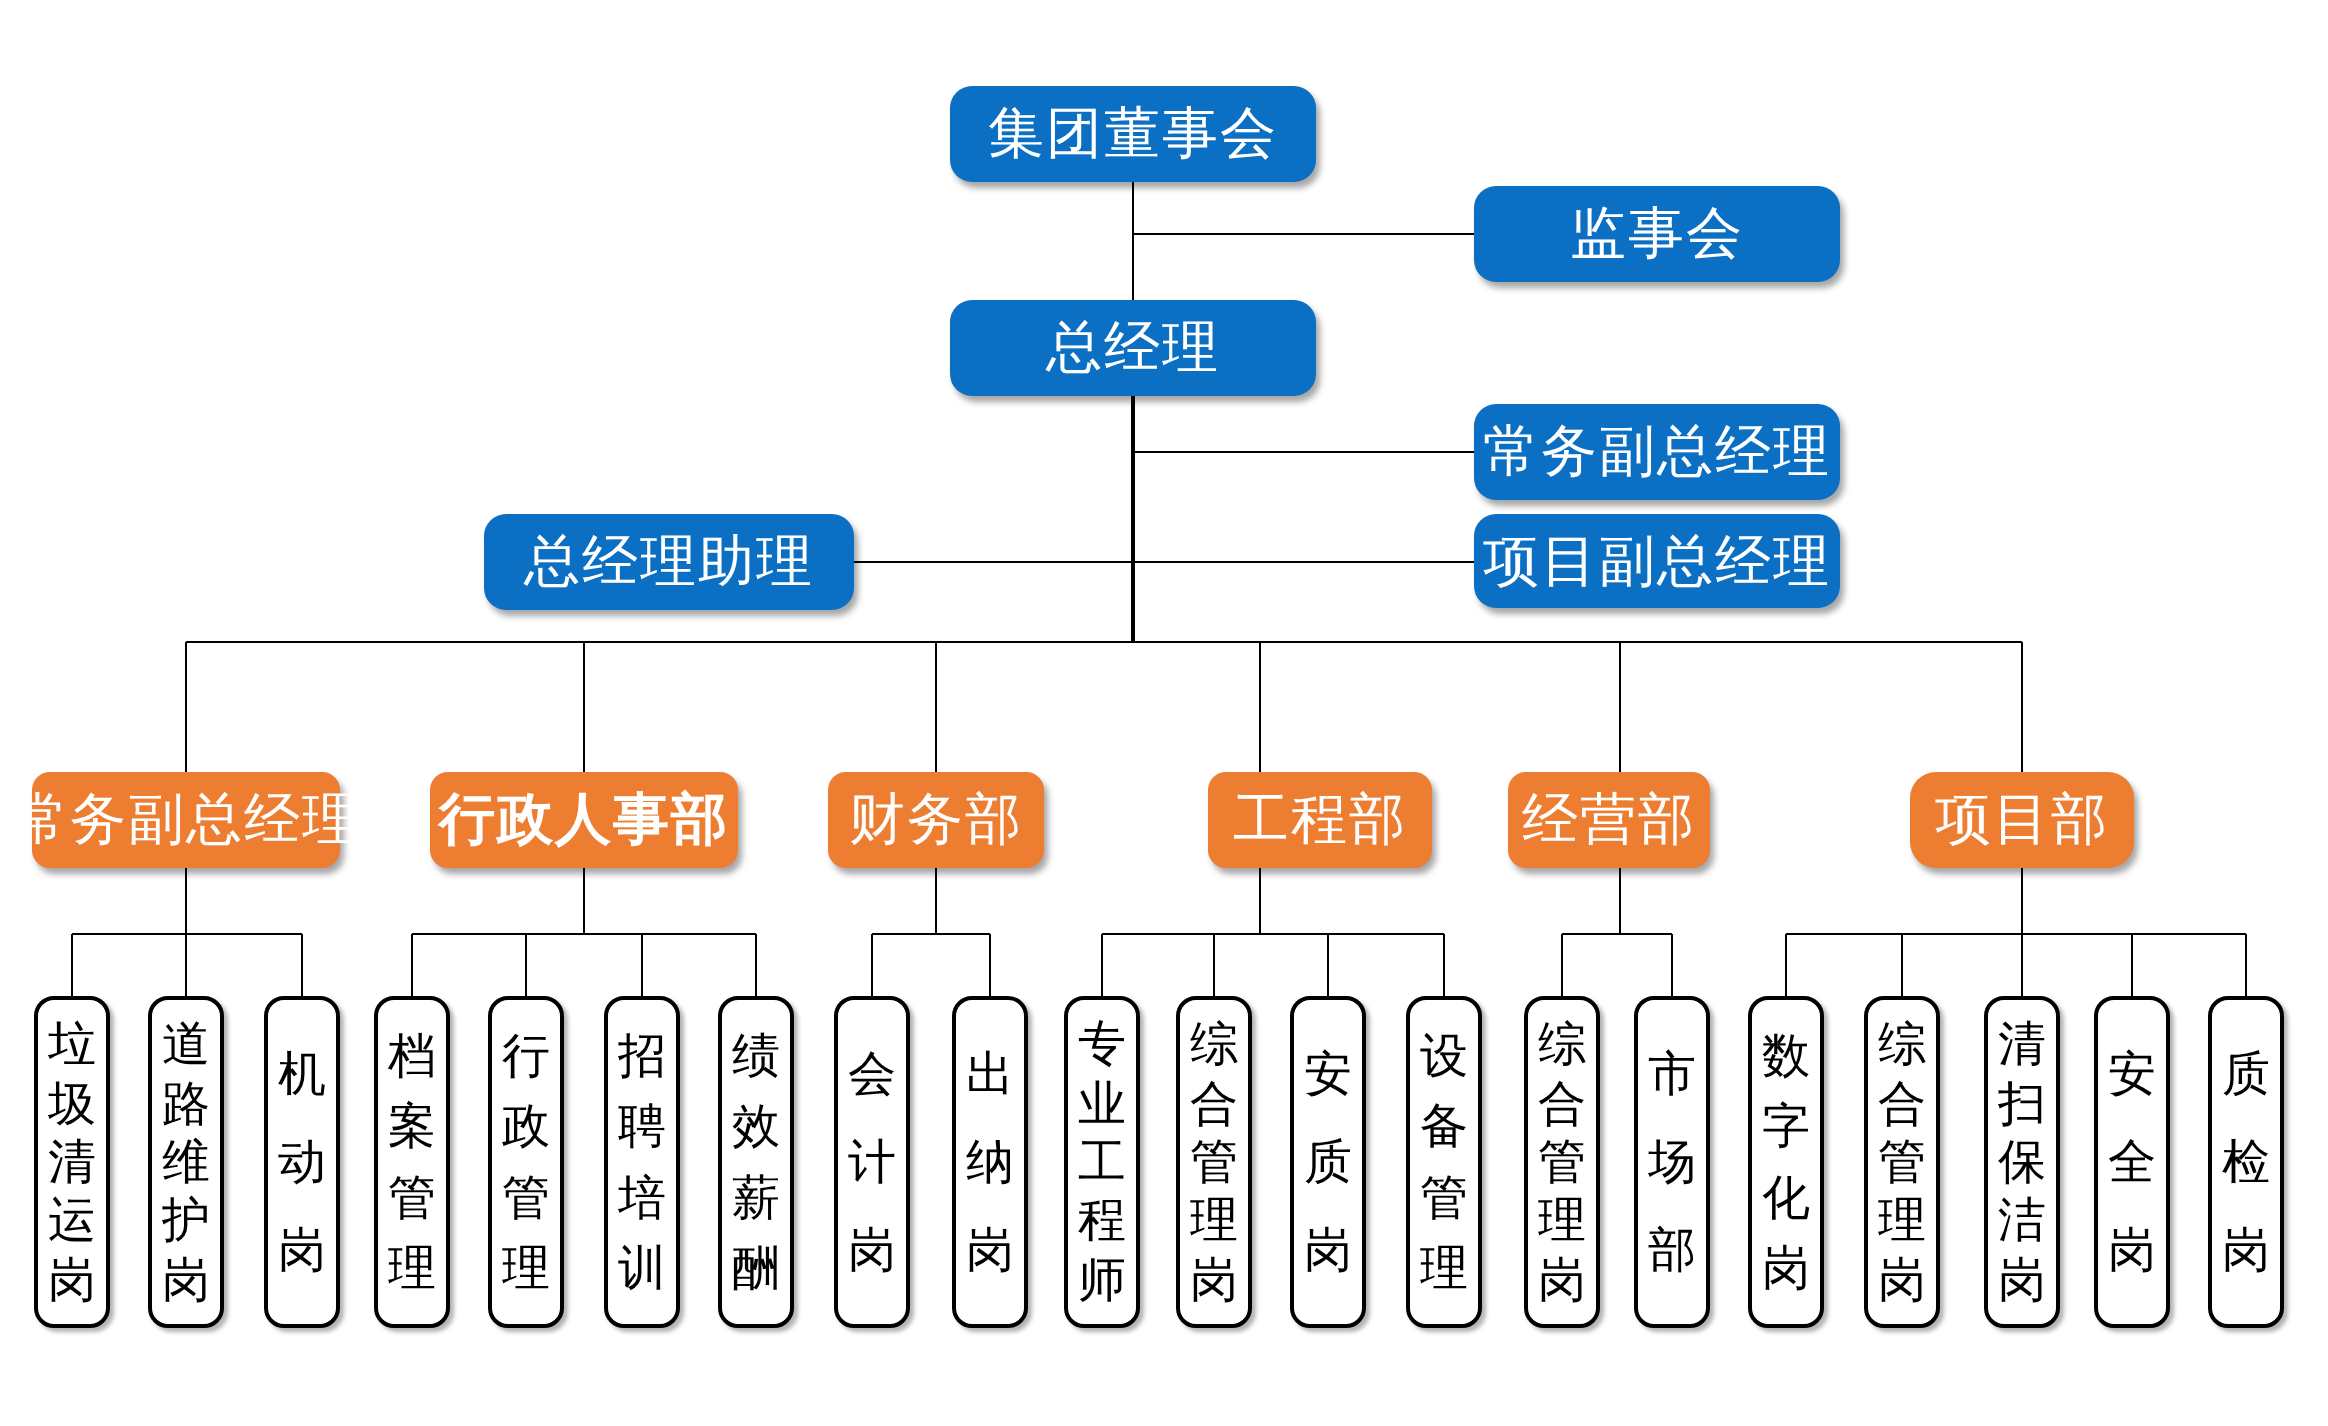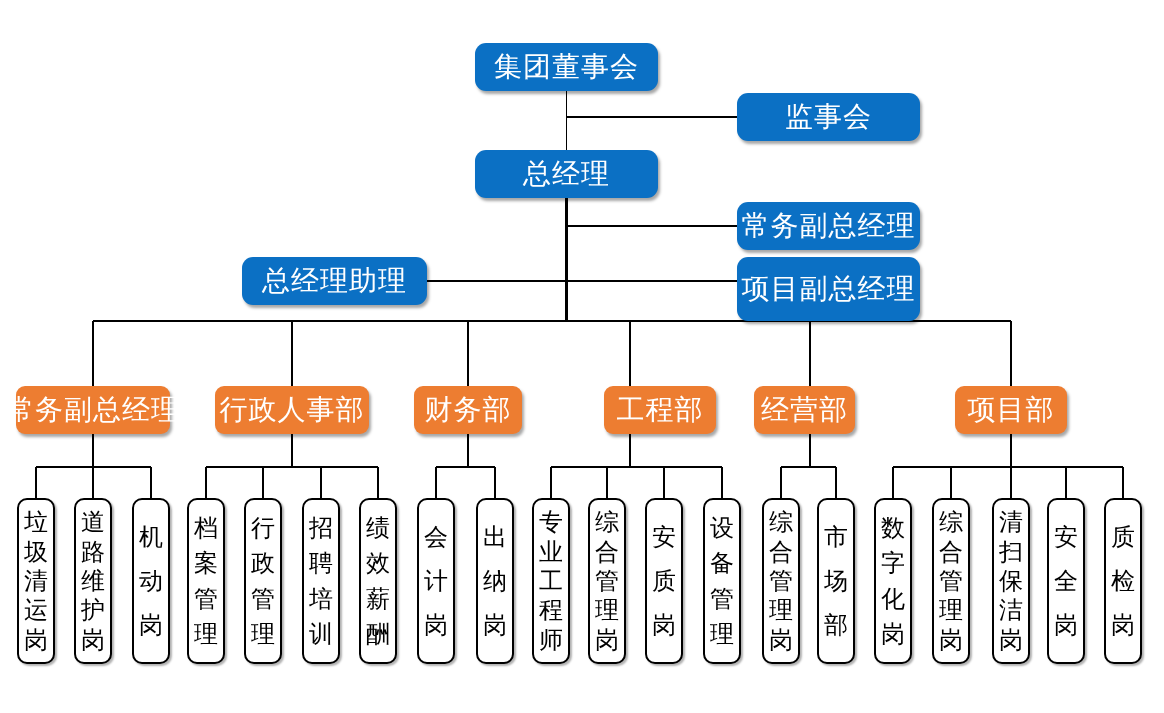--- a/index.html
+++ b/index.html
@@ -39,21 +39,21 @@
     background: var(--orange, #ed7d31);
     border-radius: 9px;
     box-shadow: 2px 3px 3px rgba(0,0,0,0.35);
   }
   
   #node-board            { left: 475px; top: 43px;  width: 183px; height: 48px; }
   #node-supervisory      { left: 737px; top: 93px;  width: 183px; height: 48px; }
   #node-gm               { left: 475px; top: 150px; width: 183px; height: 48px; }
   #node-deputy-exec      { left: 737px; top: 202px; width: 183px; height: 48px; }
   #node-gm-assistant     { left: 242px; top: 257px; width: 185px; height: 48px; }
-  #node-deputy-project   { left: 737px; top: 257px; width: 183px; height: 64px; }
+  #node-deputy-project   { left: 737px; top: 257px; width: 183px; height: 47px; }
 
   .leaf {
     position: absolute;
     box-sizing: border-box;
     background: var(--leaf-bg, #ffffff);
     border: 2px solid var(--line, #000000);
     border-radius: 10px;
     box-shadow: 2px 2px 2px rgba(0,0,0,0.3);
     display: flex;
     flex-direction: column;
@@ -144,21 +144,21 @@
         <span>路</span>
         <span>维</span>
         <span>护</span>
         <span>岗</span>
       </div>
       <div class="leaf" style="left: 132px; top: 498px; width: 38px; height: 166px;">
         <span>机</span>
         <span>动</span>
         <span>岗</span>
       </div>
-      <div class="node orange" style="left: 215px; top: 386px; width: 154px; height: 48px;">行政人事部</div>
+      <div class="node orange" style="left: 215px; top: 386px; width: 154px; height: 48px; font-weight: bold;">行政人事部</div>
       <div class="leaf" style="left: 187px; top: 498px; width: 38px; height: 166px;">
         <span>档</span>
         <span>案</span>
         <span>管</span>
         <span>理</span>
       </div>
       <div class="leaf" style="left: 244px; top: 498px; width: 38px; height: 166px;">
         <span>行</span>
         <span>政</span>
         <span>管</span>
@@ -219,21 +219,21 @@
         <span>合</span>
         <span>管</span>
         <span>理</span>
         <span>岗</span>
       </div>
       <div class="leaf" style="left: 817px; top: 498px; width: 38px; height: 166px;">
         <span>市</span>
         <span>场</span>
         <span>部</span>
       </div>
-      <div class="node orange" style="left: 955px; top: 386px; width: 112px; height: 48px;">项目部</div>
+      <div class="node orange" style="left: 955px; top: 386px; width: 112px; height: 48px; border-radius: 13px;">项目部</div>
       <div class="leaf" style="left: 874px; top: 498px; width: 38px; height: 166px;">
         <span>数</span>
         <span>字</span>
         <span>化</span>
         <span>岗</span>
       </div>
       <div class="leaf" style="left: 932px; top: 498px; width: 38px; height: 166px;">
         <span>综</span>
         <span>合</span>
         <span>管</span>

